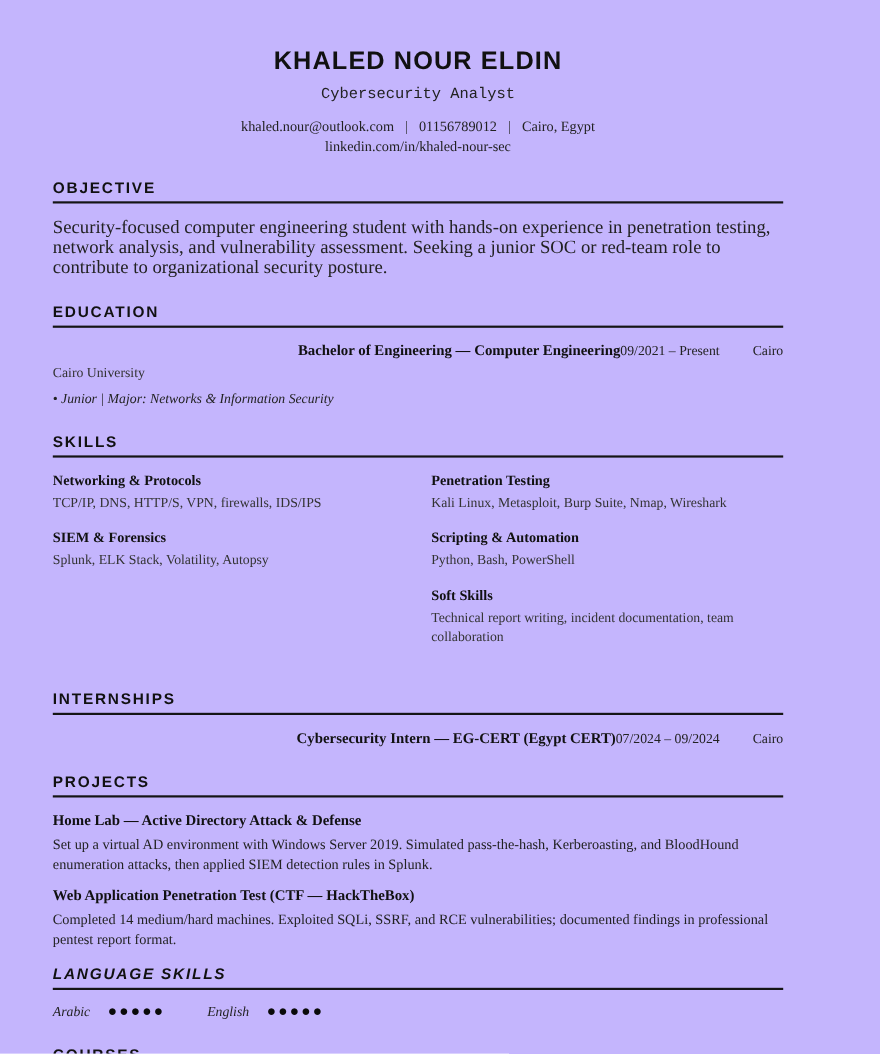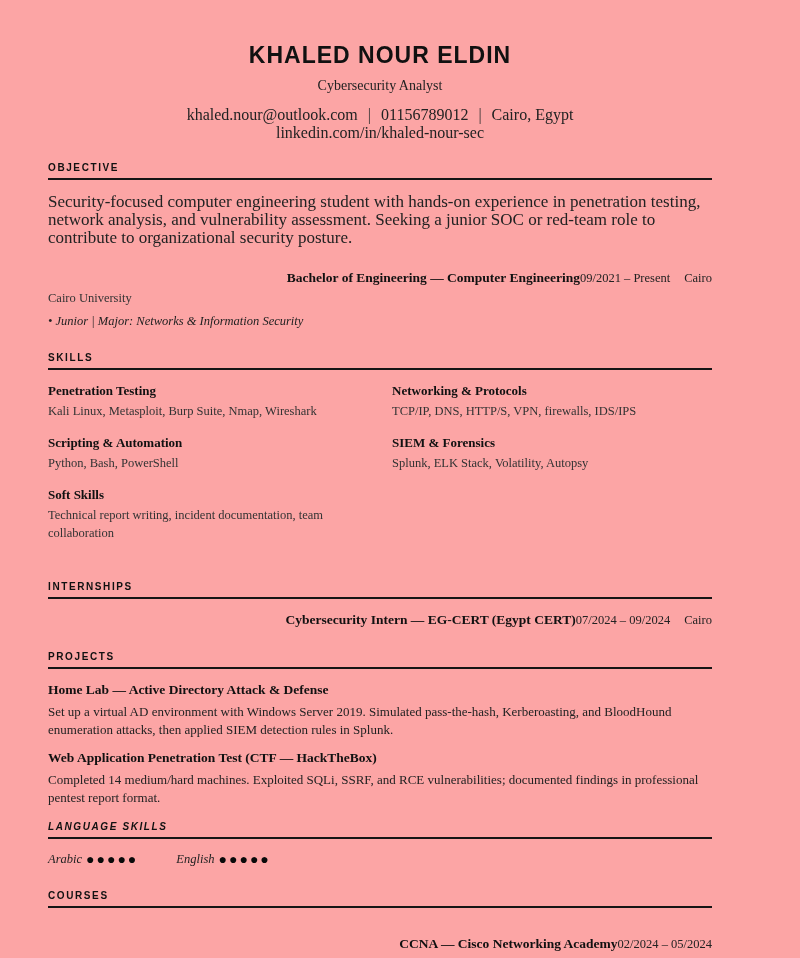--- a/index.html
+++ b/index.html
@@ -1,70 +1,70 @@
 <!DOCTYPE html>
 <html><head>
 <meta charset="utf-8">
 <style>
   * { margin: 0; padding: 0; box-sizing: border-box; }
   html, body { background: #ffffff; }
   body { width: 800px; font-family: "Liberation Serif", serif; color: #222; }
   .page {
-    width: 800px; height: 958px; background: #fca5a5; overflow: hidden; position: relative;
+    width: 800px; height: 958px; background: #c4b5fd; overflow: hidden; position: relative;
   }
   .content { width: 664px; margin-left: 48px; }
 
   
   .header { padding-top: 42px; text-align: center; }
   .name {
     font-family: "Liberation Sans", sans-serif;
     font-size: 23px; font-weight: 700; letter-spacing: 1px; color: #111;
   }
   .job-title {
-    font-family: Liberation Serif, serif;
+    font-family: Liberation Mono, monospace;
     font-size: 14px; color: #222; margin-top: 9px;
   }
   .contact-line {
-    font-size: 16px; color: #222; margin-top: 12px; line-height: 18px;
+    font-size: 13px; color: #222; margin-top: 12px; line-height: 18px;
     display: flex; justify-content: center; gap: 10px;
   }
   .contact-line.second { margin-top: 0; }
   .contact-sep { color: #333; }
 
   
   .section { margin-top: 23px; }
   .section-heading {
     font-family: "Liberation Sans", sans-serif;
-    font-size: 10px; font-weight: 700; letter-spacing: 1.6px; color: #111;
+    font-size: 14px; font-weight: 700; letter-spacing: 1.6px; color: #111;
     padding-bottom: 5px; border-bottom: 2px solid #151515;
   }
   .section-body { margin-top: 13px; }
 
   .para { font-size: 17px; line-height: 18px; color: #222; }
 
   
   .entry-row { display: flex; justify-content: flex-end; align-items: baseline; }
   .entry-title { font-size: 13.5px; font-weight: 700; color: #111; }
-  .entry-meta { display: flex; gap: 14px; font-size: 12.5px; color: #222; white-space: nowrap; }
+  .entry-meta { display: flex; gap: 30px; font-size: 12.5px; color: #222; white-space: nowrap; }
   .entry-sub { font-size: 12.5px; color: #333; margin-top: 5px; }
   .entry-details { font-size: 12.5px; font-style: italic; color: #222; margin-top: 8px; }
 
   
   .skills-grid { display: grid; grid-template-columns: 1fr 1fr; column-gap: 24px; }
   .skill-group { margin-bottom: 15px; }
   .skill-group-title { font-size: 13px; font-weight: 700; color: #111; }
   .skill-group-items { font-size: 12.5px; color: #333; line-height: 18px; margin-top: 3px; }
 
   
   .project-entry { margin-bottom: 11px; }
   .project-desc { font-size: 13px; line-height: 18px; color: #222; margin-top: 5px; }
 
   
   .languages-row { display: flex; gap: 38px; }
-  .language-item { display: flex; align-items: flex-end; gap: 4px; }
+  .language-item { display: flex; align-items: flex-end; gap: 16px; }
   .language-name { font-size: 12.5px; color: #222; }
   .language-dots { font-size: 14px; color: #0a0a0a; letter-spacing: 2px; line-height: 1; }
 
   
   .course-entry { margin-bottom: 12px; margin-top: 28px; }
 </style>
 </head>
 <body>
 
 <div class="page">
@@ -86,58 +86,59 @@
     </div>
 
     <div class="section" style="margin-top:20px;">
       <div class="section-heading">OBJECTIVE</div>
       <div class="section-body">
         <div class="para">Security-focused computer engineering student with hands-on experience in penetration testing, network analysis, and vulnerability assessment. Seeking a junior SOC or red-team role to contribute to organizational security posture.</div>
       </div>
     </div>
 
     <div class="section">
+      <div class="section-heading">EDUCATION</div>
       <div class="section-body">
         <div class="entry-row">
           <span class="entry-title">Bachelor of Engineering — Computer Engineering</span>
           <span class="entry-meta">
             <span>09/2021 – Present</span>
             <span>Cairo</span>
           </span>
         </div>
         <div class="entry-sub">Cairo University</div>
         <div class="entry-details">• Junior  |  Major: Networks &amp; Information Security</div>
       </div>
     </div>
 
     <div class="section">
       <div class="section-heading">SKILLS</div>
       <div class="section-body skills-grid">
         <div>
           <div class="skill-group">
+            <div class="skill-group-title">Networking &amp; Protocols</div>
+            <div class="skill-group-items">TCP/IP, DNS, HTTP/S, VPN, firewalls, IDS/IPS</div>
+          </div>
+          <div class="skill-group">
+            <div class="skill-group-title">SIEM &amp; Forensics</div>
+            <div class="skill-group-items">Splunk, ELK Stack, Volatility, Autopsy</div>
+          </div>
+        </div>
+        <div>
+          <div class="skill-group">
             <div class="skill-group-title">Penetration Testing</div>
             <div class="skill-group-items">Kali Linux, Metasploit, Burp Suite, Nmap, Wireshark</div>
           </div>
           <div class="skill-group">
             <div class="skill-group-title">Scripting &amp; Automation</div>
             <div class="skill-group-items">Python, Bash, PowerShell</div>
           </div>
           <div class="skill-group">
             <div class="skill-group-title">Soft Skills</div>
             <div class="skill-group-items">Technical report writing, incident documentation, team collaboration</div>
-          </div>
-        </div>
-        <div>
-          <div class="skill-group">
-            <div class="skill-group-title">Networking &amp; Protocols</div>
-            <div class="skill-group-items">TCP/IP, DNS, HTTP/S, VPN, firewalls, IDS/IPS</div>
-          </div>
-          <div class="skill-group">
-            <div class="skill-group-title">SIEM &amp; Forensics</div>
-            <div class="skill-group-items">Splunk, ELK Stack, Volatility, Autopsy</div>
           </div>
         </div>
       </div>
     </div>
 
     <div class="section" style="margin-top:24px;">
       <div class="section-heading">INTERNSHIPS</div>
       <div class="section-body">
         <div class="entry-row">
           <span class="entry-title">Cybersecurity Intern — EG-CERT (Egypt CERT)</span>

